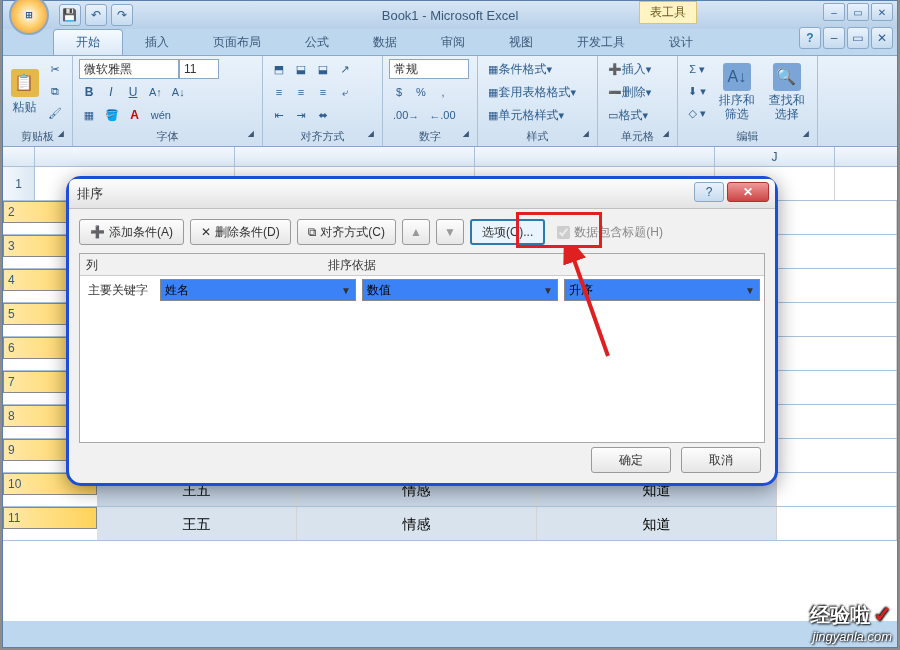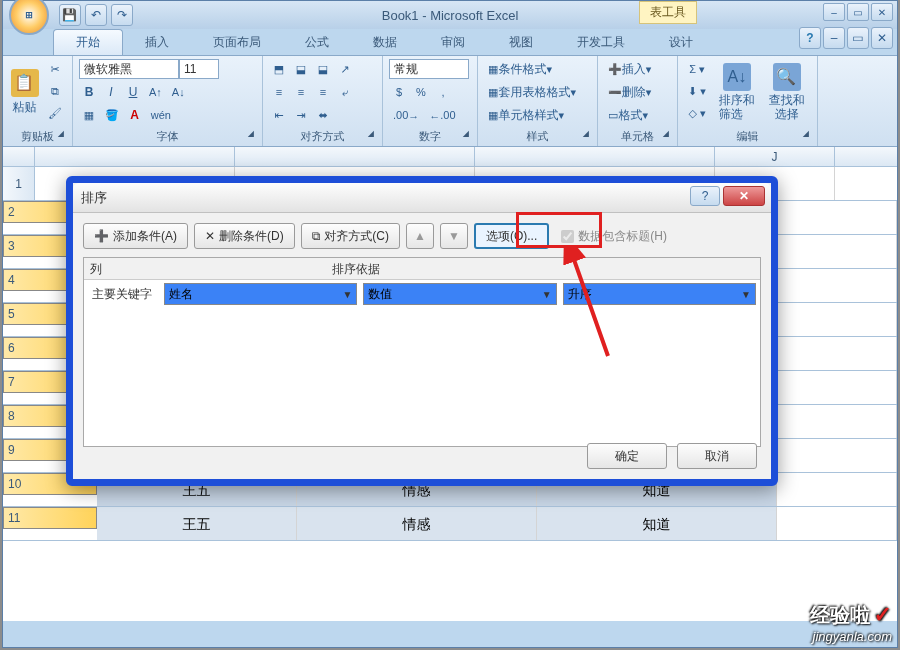--- a/index.html
+++ b/index.html
@@ -32,21 +32,21 @@
 .rowh-spacer{width:32px;border-right:1px solid #a9c2da}
 .colh{border-right:1px solid #a9c2da;text-align:center;color:#3b5a7a;line-height:20px}
 .rows{display:flex;flex-direction:column}
 .row{height:34px;display:flex;border-bottom:1px solid #a9c2da}
 .rowh{width:32px;background:linear-gradient(90deg,#f4f8fc,#dce8f4);border-right:1px solid #a9c2da;text-align:center;line-height:34px;color:#3b5a7a}
 .rowh.sel{background:linear-gradient(90deg,#ffe9a8,#ffd35a)}
 .cell{border-right:1px solid #d4d4d4;line-height:34px;text-align:center;color:#000;font-size:14px}
 .cell.data{background:#d9e3ee}
 .row.stripe .cell.data{background:#c8d6e6}
 
-.dialog{position:absolute;left:66px;top:176px;width:712px;height:310px;background:#f1f1f1;border:7px solid #1d4ed8;border-radius:6px;box-shadow:0 4px 20px rgba(0,0,0,.4)}
+.dialog{position:absolute;left:66px;top:176px;width:712px;height:310px;background:#f1f1f1;border:3px solid #1d4ed8;border-radius:15px;box-shadow:0 4px 20px rgba(0,0,0,.4)}
 .dlg-title{height:30px;background:linear-gradient(#fdfdfd,#e3e3e3);border-bottom:1px solid #c0c0c0;border-radius:6px 6px 0 0;display:flex;align-items:center;padding:0 8px;position:relative}
 .dlg-title span{color:#333;font-size:13px}
 .dlg-ctrl{position:absolute;right:6px;top:3px;display:flex;gap:3px}
 .dlg-help{width:30px;height:20px;background:linear-gradient(#eaf2fb,#c6dbef);border:1px solid #8aa9c9;border-radius:3px;text-align:center;line-height:18px;color:#2f5e8f}
 .dlg-close{width:42px;height:20px;background:linear-gradient(#e99,#c44);border:1px solid #a33;border-radius:3px;text-align:center;line-height:18px;color:#fff;font-weight:bold}
 .dlg-body{padding:10px}
 .dlg-toolbar{display:flex;gap:6px;align-items:center;margin-bottom:8px}
 .dlg-btn{height:26px;background:linear-gradient(#fdfdfd,#e6e6e6);border:1px solid #9a9a9a;border-radius:3px;padding:0 10px;display:flex;align-items:center;gap:4px;color:#333}
 .dlg-btn .ico{font-size:12px}
 .dlg-btn.arrow{width:28px;padding:0;justify-content:center;color:#7aa5d6}
@@ -220,21 +220,21 @@
 
     <div class="group" style="width:140px">
       <div class="group-body">
         <div class="btn-col">
           <div class="rbtn">Σ ▾</div>
           <div class="rbtn">⬇ ▾</div>
           <div class="rbtn">◇ ▾</div>
         </div>
         <div class="big-btn" style="width:46px">
           <div class="ico" style="background:#7aa5d6">A↓</div>
-          <span style="white-space:pre;text-align:left;line-height:1.2">排序和
+          <span style="white-space:pre;text-align:center;line-height:1.2">排序和
 筛选</span>
         </div>
         <div class="big-btn" style="width:46px">
           <div class="ico" style="background:#7aa5d6">🔍</div>
           <span style="white-space:pre;text-align:center;line-height:1.2">查找和
 选择</span>
         </div>
       </div>
       <div class="group-label">编辑</div>
     </div>

